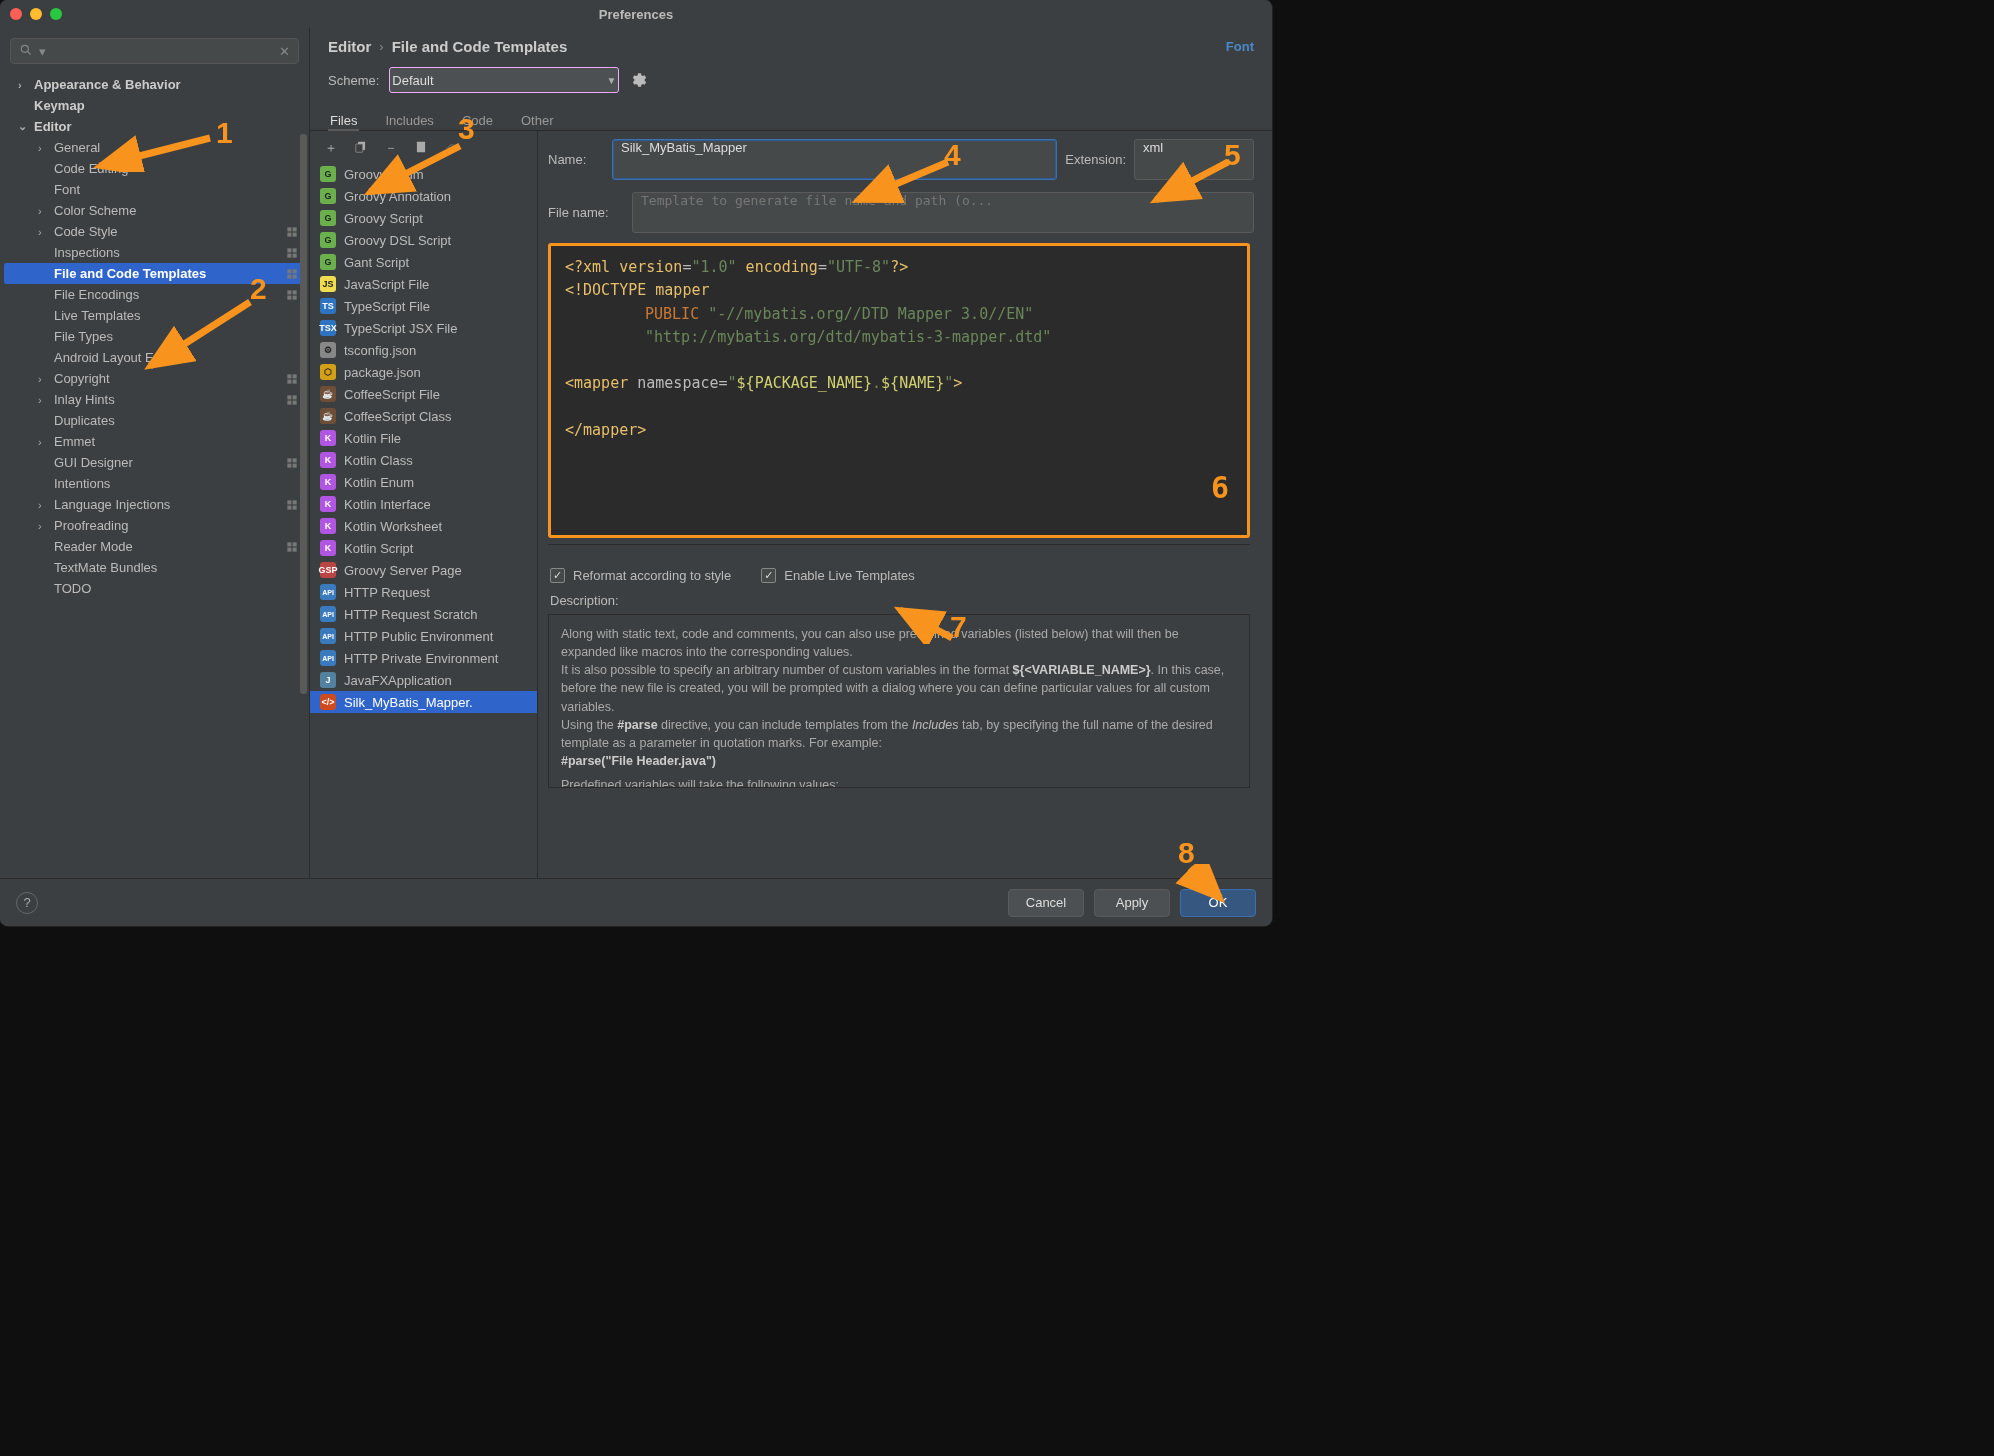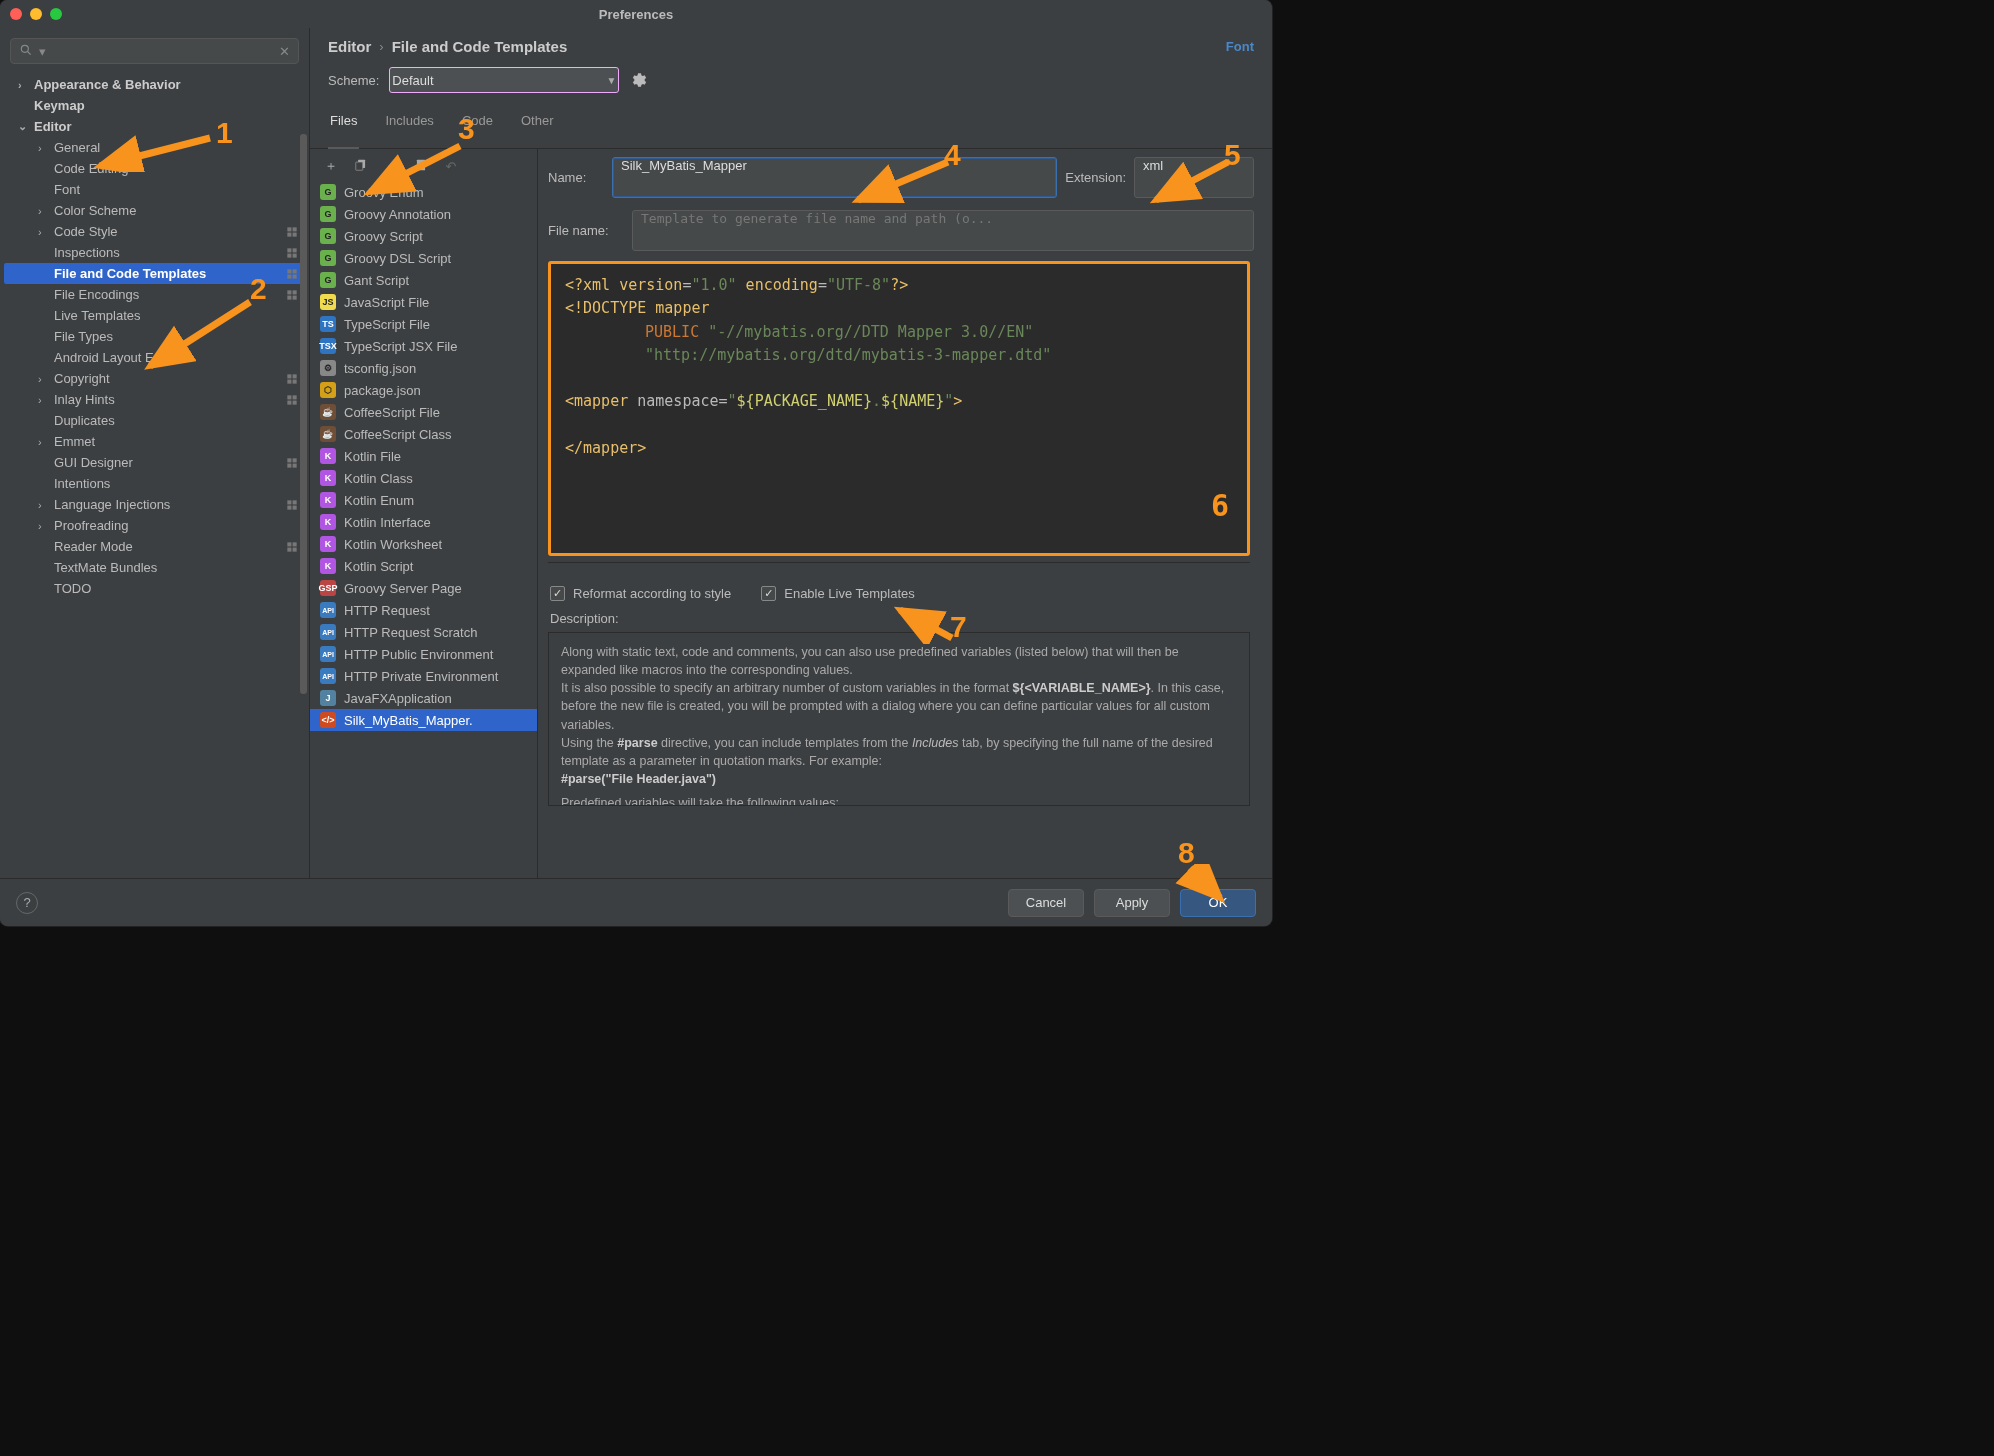--- a/index.html
+++ b/index.html
@@ -78,21 +78,21 @@
   .combo {
     background:#4c5052; border:1px solid #f0abfc; border-radius:3px;
     height:26px; min-width:230px; display:flex; align-items:center; padding:0 2px;
     color:#ddd; gap:8px;
   }
   .combo .dd { margin-left:auto; color:#aaa; font-size:10px;}
   .gear { color:#bbb; width:18px; height:18px; }
   .gear svg{width:18px;height:18px;fill:#bbb}
 
   .tabs-row { display:flex; gap:24px; padding: 0 18px; border-bottom:1px solid #2b2b2b; }
-  .tab { padding:8px 2px 20px 2px; color:#999; cursor:pointer; position:relative; }
+  .tab { padding:8px 2px 2px 2px; color:#999; cursor:pointer; position:relative; }
   .tab.active { color:#ddd; }
   .tab.active::after { content:""; position:absolute; left:0; right:0; bottom:-1px; height:2px; background:#5a5a5a;}
   
   .mid-split { flex:1; display:flex; min-height:0; }
   .template-list-pane { width:228px; border-right:1px solid #2b2b2b; display:flex; flex-direction:column;}
   .list-toolbar { display:flex; align-items:center; gap:12px; padding:8px 12px 6px 12px; color:#aaa;}
   .list-toolbar .tbtn { width:18px; text-align:center; cursor:pointer; }
   .list-toolbar .undo{color:#666}
   .template-list { flex:1; overflow:hidden; }
   .tmpl-item { display:flex; align-items:center; gap:8px; padding:3px 10px; color:#bbb; white-space:nowrap;}

